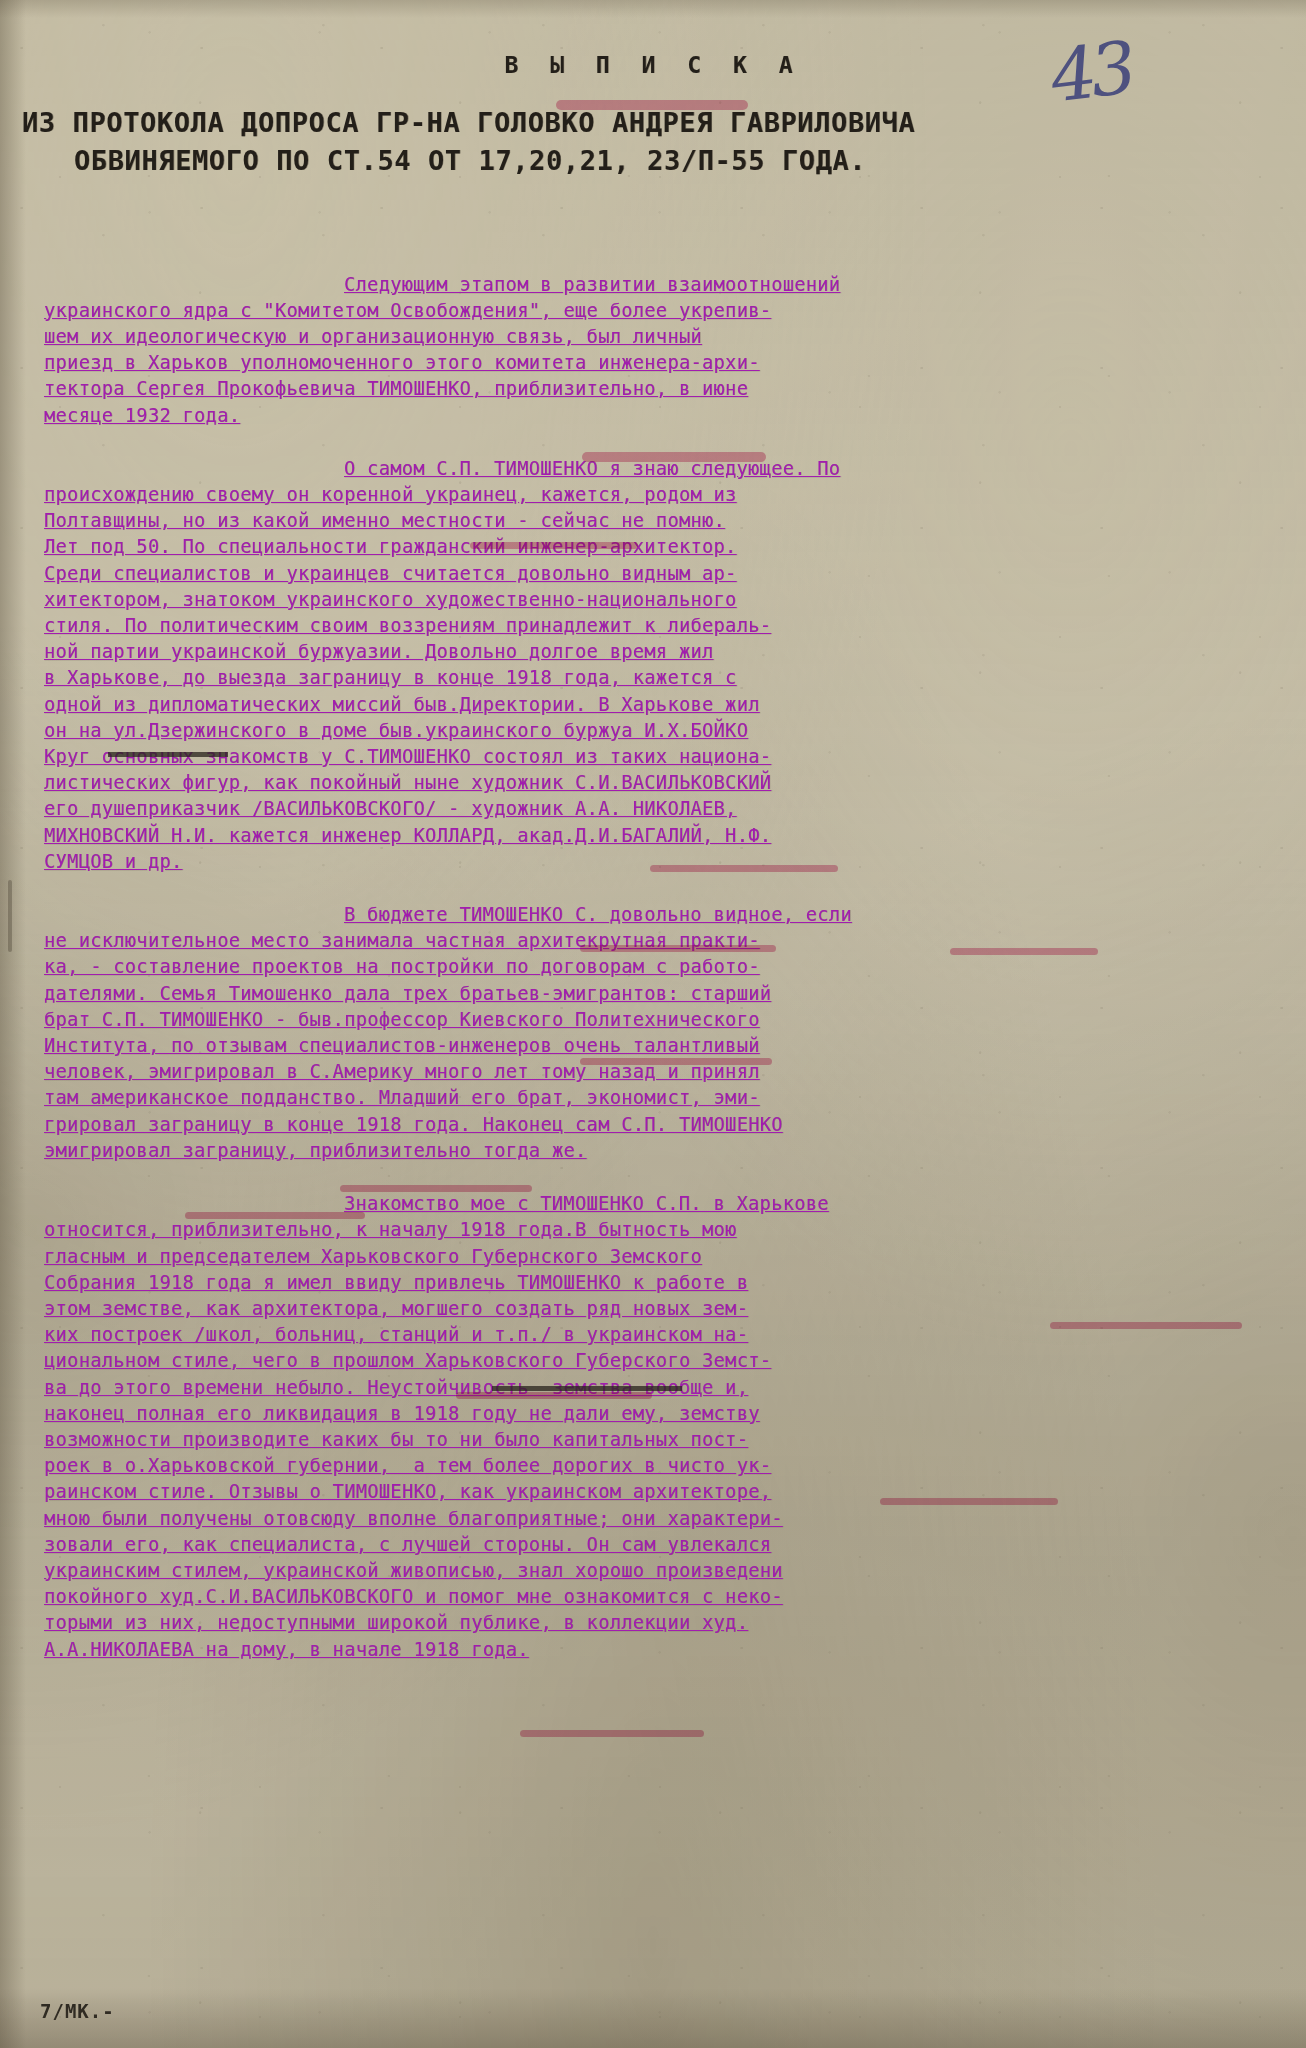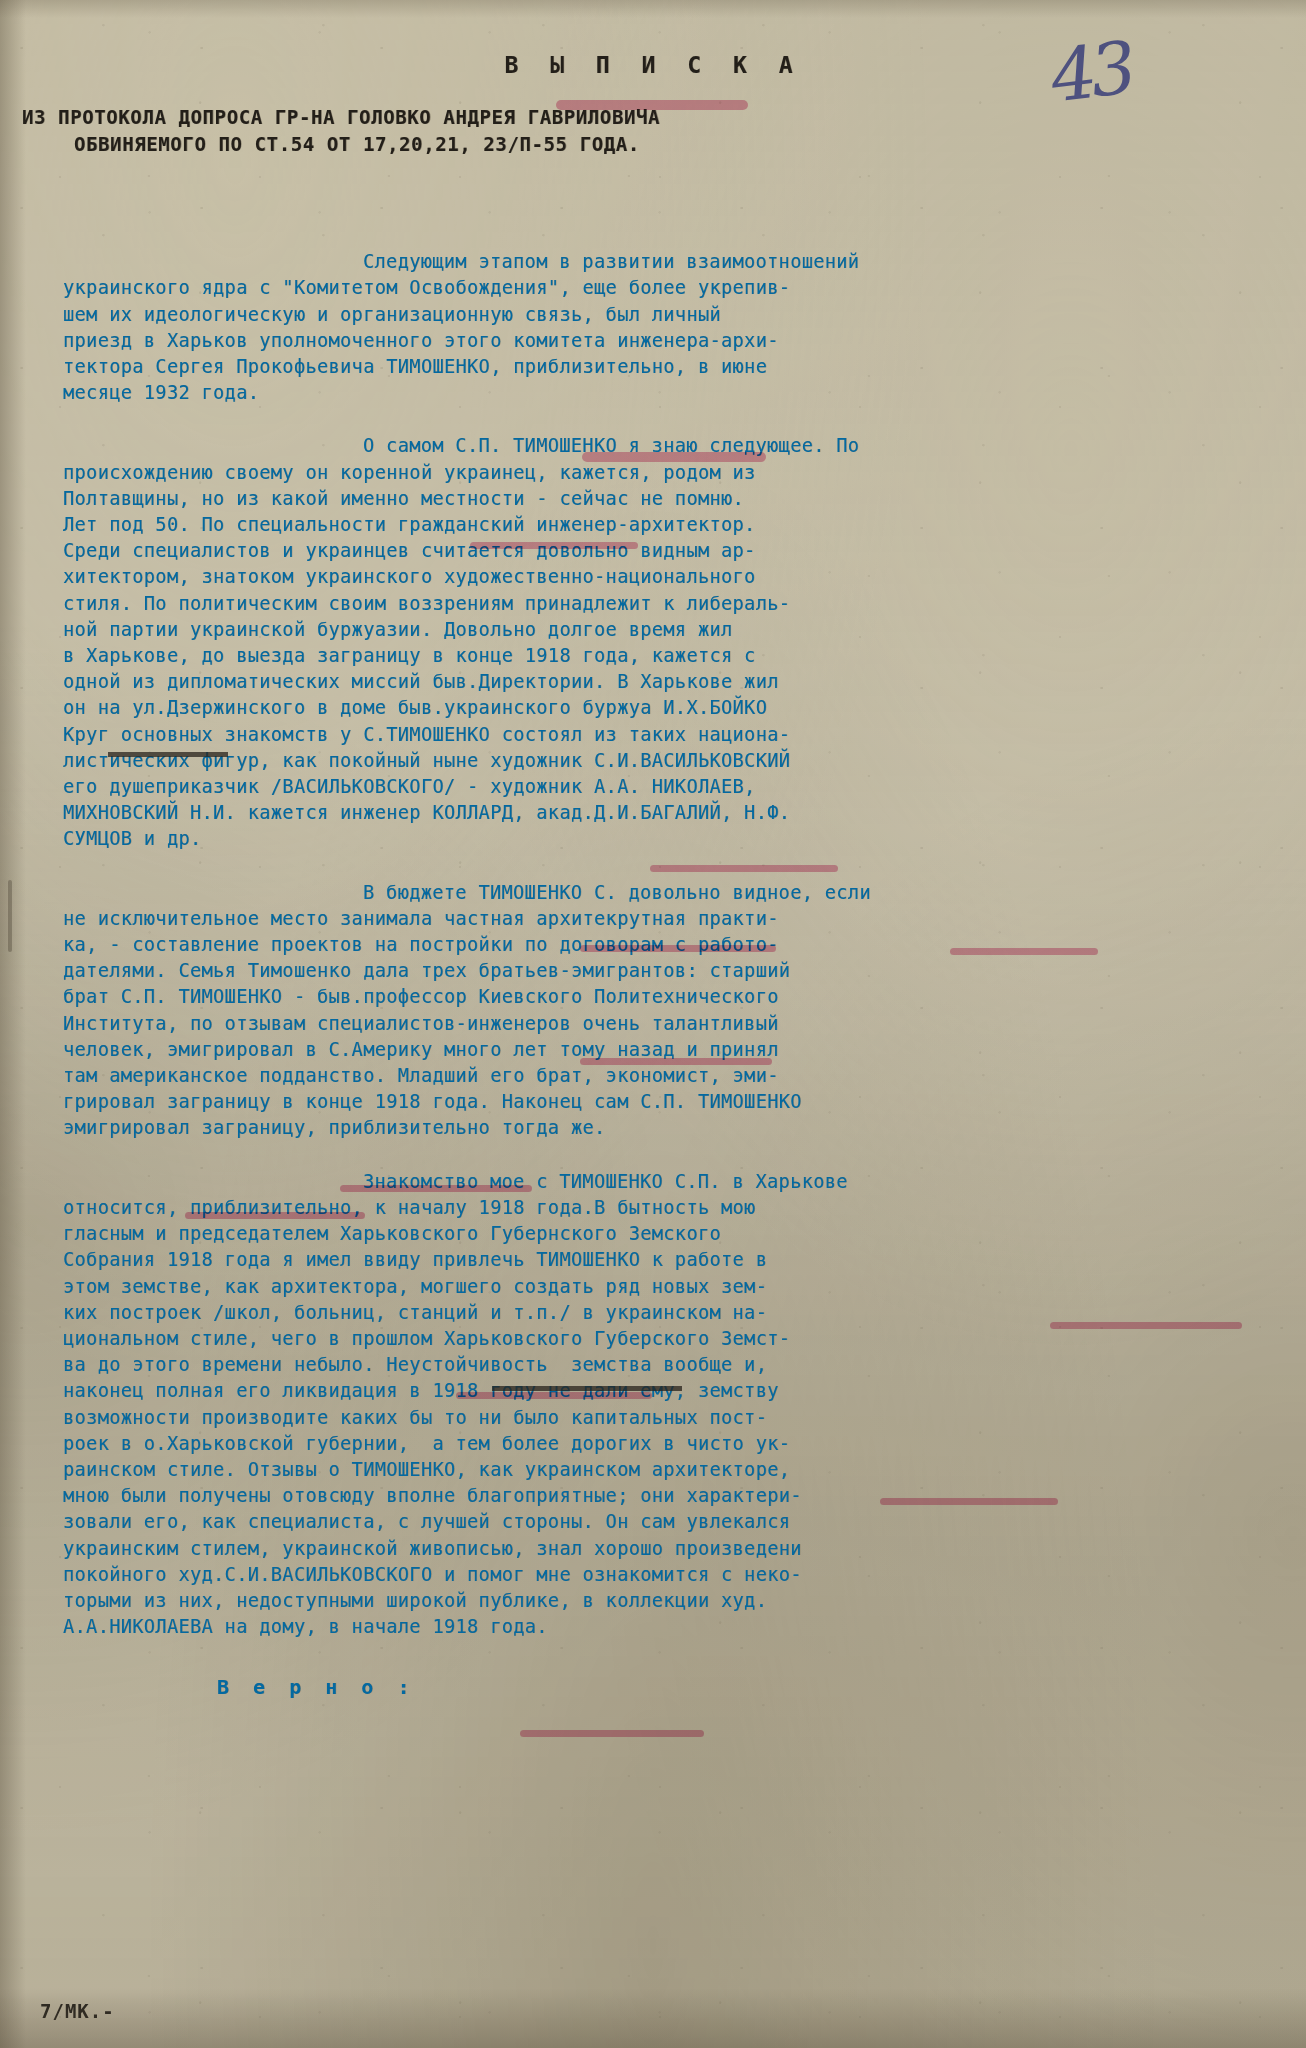--- a/index.html
+++ b/index.html
@@ -55,39 +55,40 @@
     letter-spacing: 9px;
     font-weight: 700;
     margin-top: 52px;
     color: #231f19;
     text-shadow: 0.6px 0.4px 0 rgba(60,52,40,0.45);
   }
   .subtitle-block {
     margin-top: 26px;
     padding-left: 22px;
     padding-right: 38px;
-    font-size: 19px;
+    font-size: 27px;
     font-weight: 700;
     line-height: 1.40;
     letter-spacing: 0.6px;
     color: #231f19;
     text-shadow: 0.6px 0.4px 0 rgba(60,52,40,0.45);
   }
   .subtitle-line2 {
     padding-left: 52px;
   }
   .body-text {
     margin-top: 92px;
-    padding-left: 63px;
+    padding-left: 44px;
     padding-right: 26px;
     font-size: 18.6px;
     line-height: 26.2px;
     letter-spacing: 0.35px;
-    color: #0369a1;
+    color: #a21caf;
     text-shadow: 0.5px 0.3px 0 rgba(70,60,46,0.35);
+    text-decoration: underline;
   }
   .para {
     margin-bottom: 27px;
     white-space: pre-wrap;
   }
   .indent {
     display: inline-block;
     width: 300px;
   }
   .verno {
@@ -233,21 +234,20 @@
 возможности производите каких бы то ни было капитальных пост-
 роек в о.Харьковской губернии,  а тем более дорогих в чисто ук-
 раинском стиле. Отзывы о ТИМОШЕНКО, как украинском архитекторе,
 мною были получены отовсюду вполне благоприятные; они характери-
 зовали его, как специалиста, с лучшей стороны. Он сам увлекался
 украинским стилем, украинской живописью, знал хорошо произведени
 покойного худ.С.И.ВАСИЛЬКОВСКОГО и помог мне ознакомится с неко-
 торыми из них, недоступными широкой публике, в коллекции худ.
 А.А.НИКОЛАЕВА на дому, в начале 1918 года.</span></div>
 
-      <div class="verno">В е р н о :</div>
     </div>
 
   </div>
 
   <div class="mark med" style="left:556px; top:100px; width:192px;"></div>
   <div class="mark med" style="left:582px; top:452px; width:184px;"></div>
   <div class="mark thin" style="left:470px; top:542px; width:168px;"></div>
   <div class="mark thin" style="left:650px; top:865px; width:188px;"></div>
   <div class="mark thin" style="left:580px; top:945px; width:196px;"></div>
   <div class="mark thin" style="left:950px; top:948px; width:148px;"></div>

